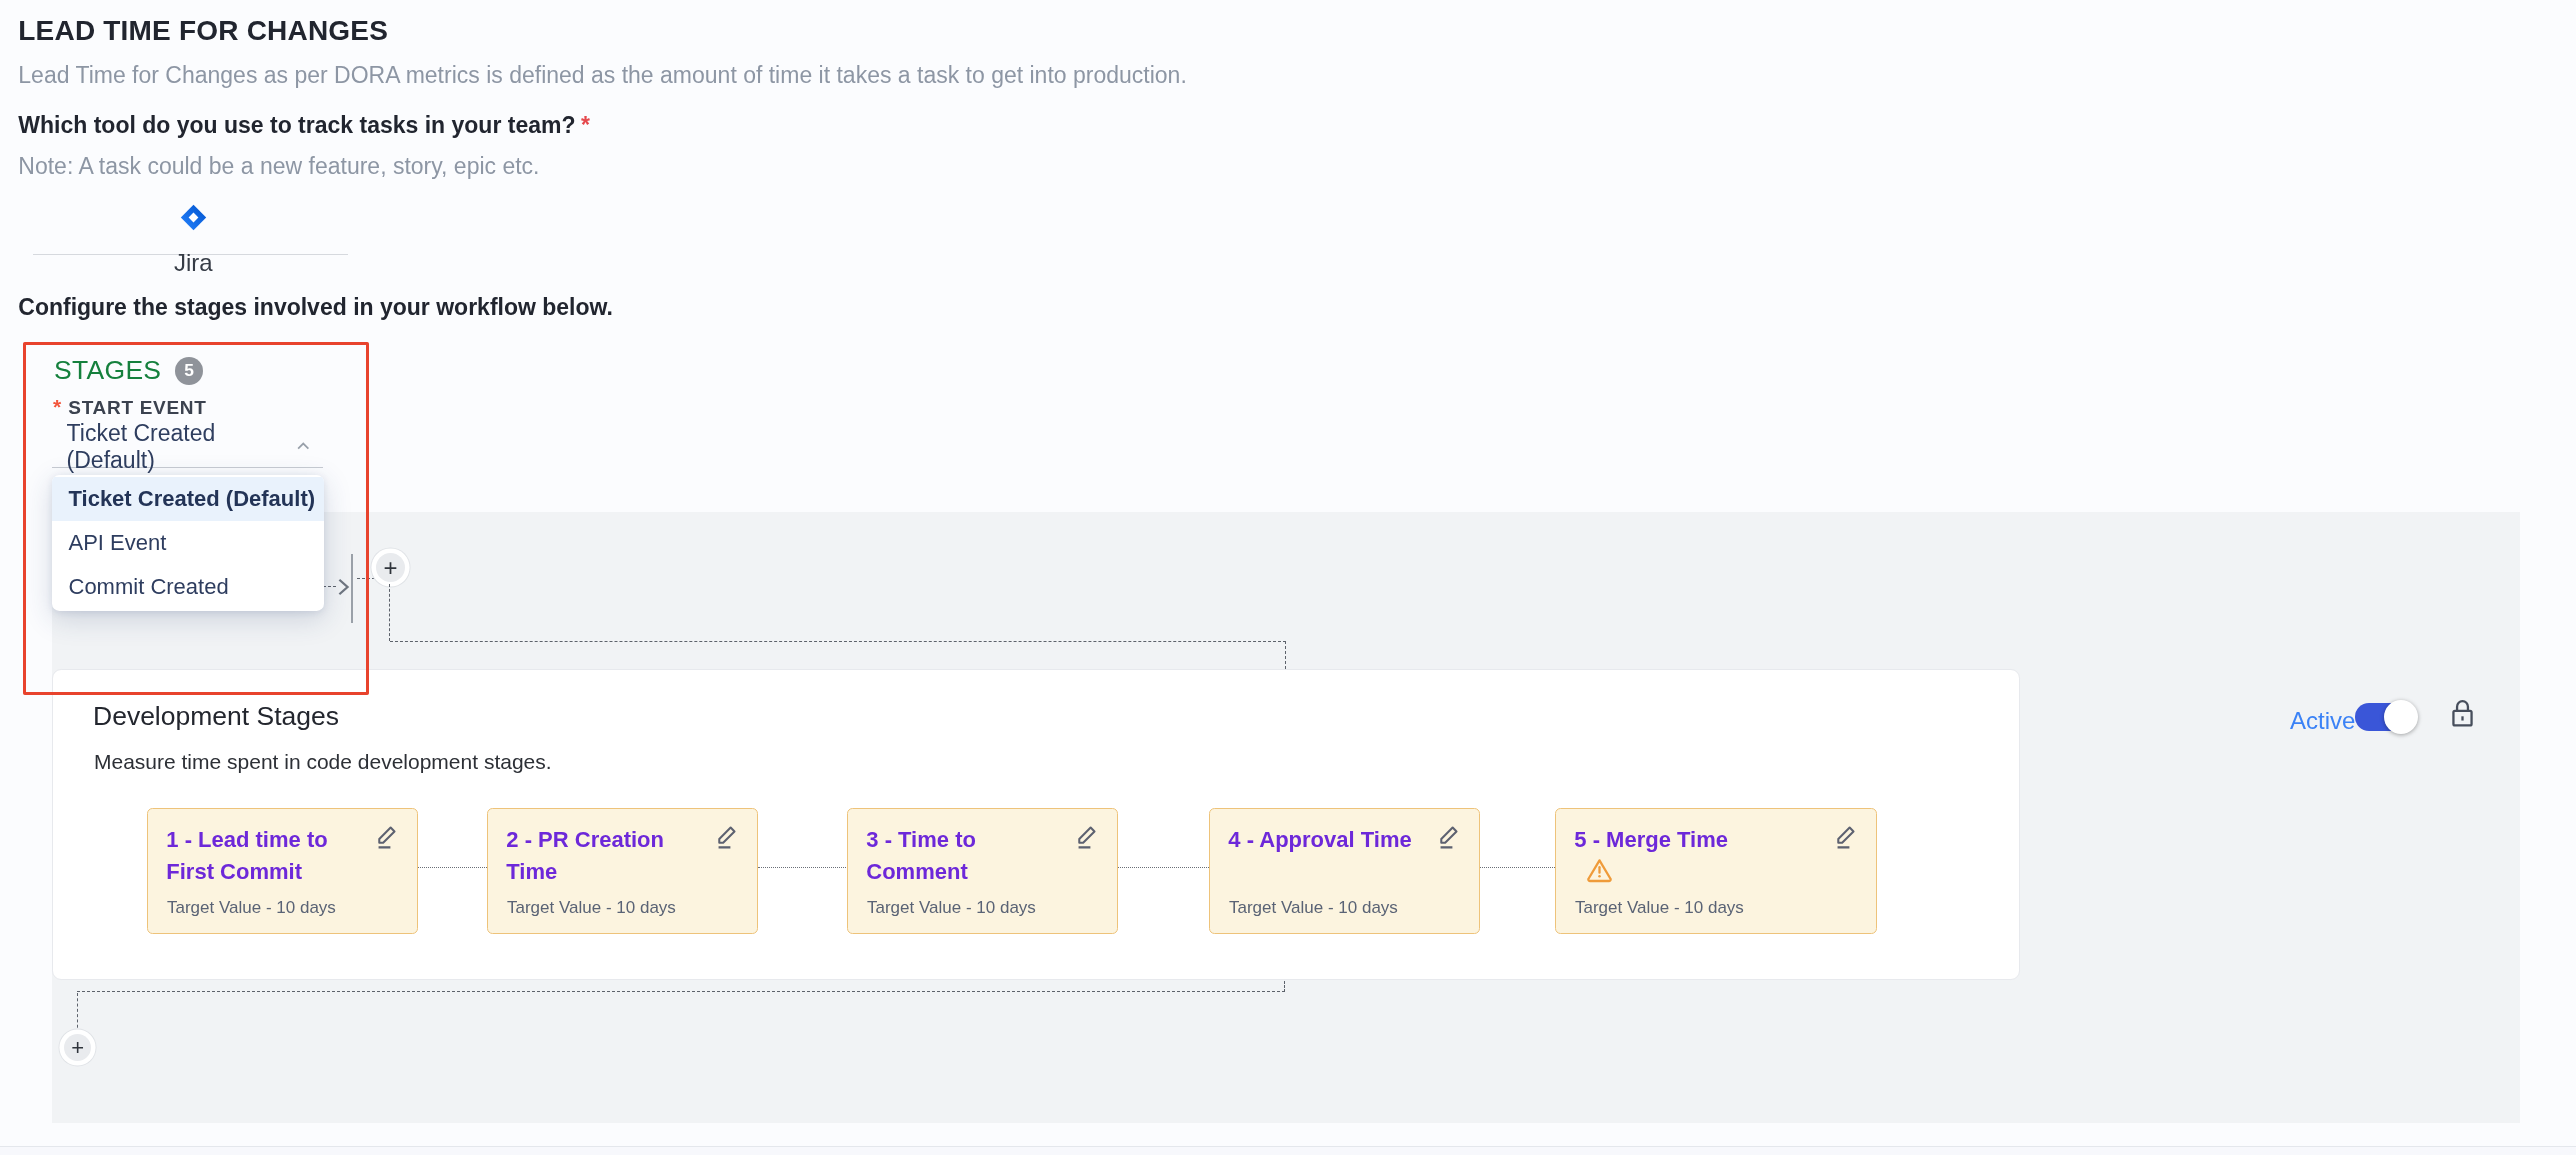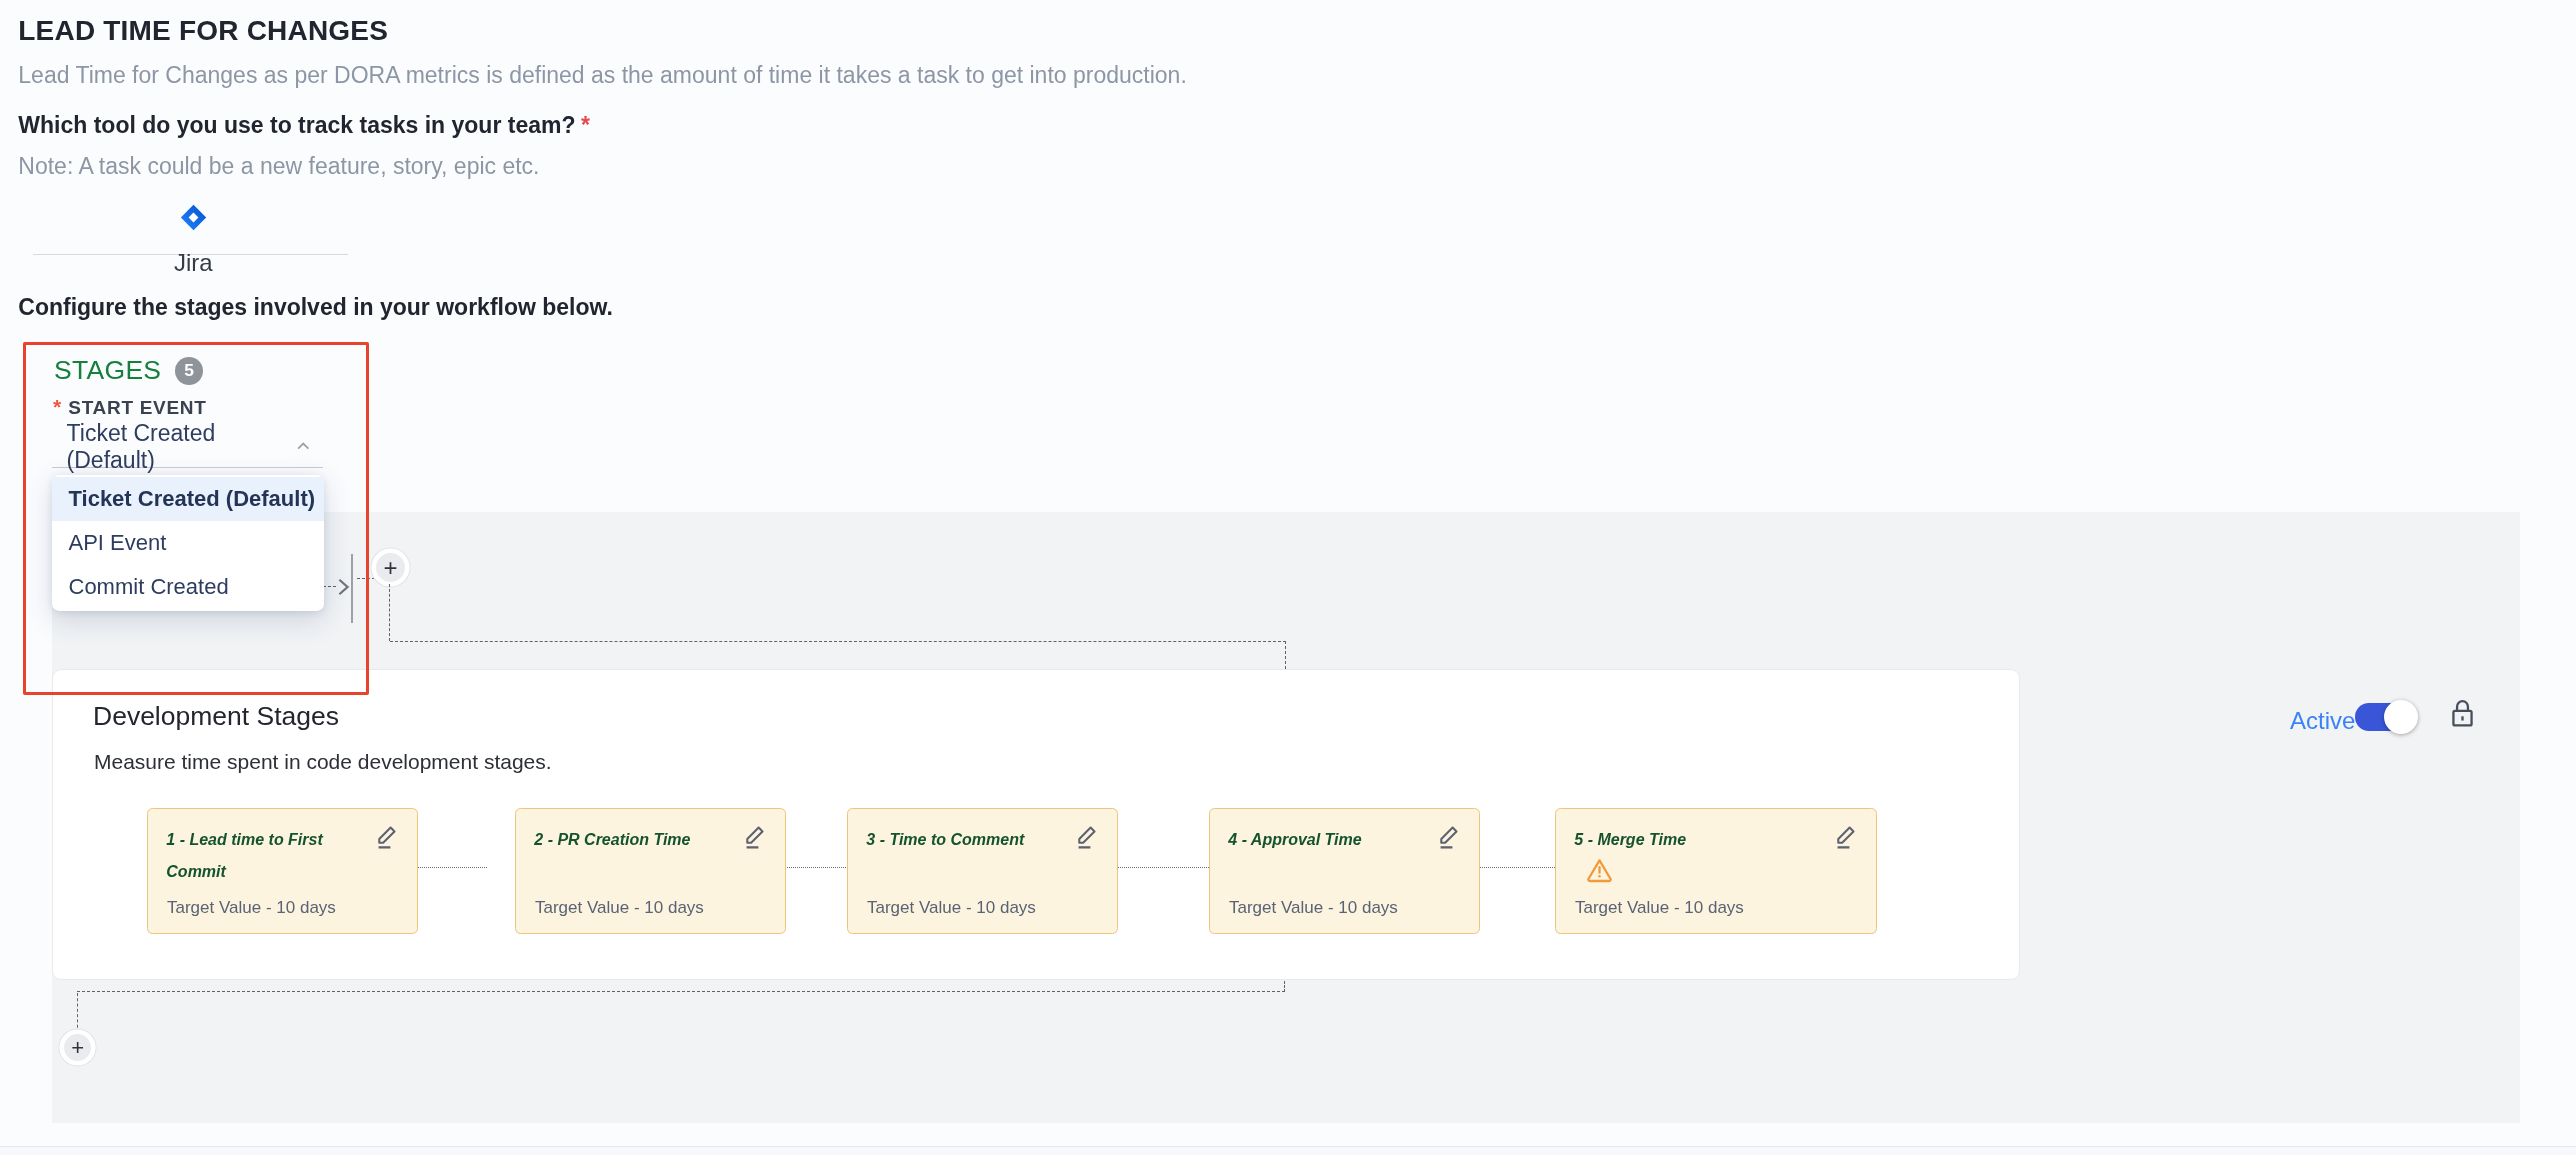--- a/index.html
+++ b/index.html
@@ -71,23 +71,22 @@
     box-shadow: 0 0.9px 4.6px rgba(0,0,0,0.35);
   }
   .lock { left: 2395px; top: 25.6px; width: 29px; height: 37px; cursor: pointer; }
 
   .stage-card {
     top: 138px; height: 126px; width: 271px;
     background: #fcf4df; border: 1.8px solid #eec37a; border-radius: 5.5px;
     padding: 14.6px 18.3px; cursor: pointer;
   }
   .stage-card .title {
-    font-size: 16px; font-weight: 700; color: #14532d; line-height: 32px;
+    font-size: 22px; font-weight: 700; color: #6d28d9; line-height: 32px;
     padding-right: 38px;
-    font-style: italic;
   }
   .stage-card .edit { position: absolute; top: 12.8px; right: 14.6px; width: 29px; height: 29px; cursor: pointer; }
   .stage-card .target { position: absolute; left: 19px; bottom: 14.6px; font-size: 17px; color: #5a6375; }
   .warn-icon { width: 29px; height: 27.4px; vertical-align: -4.6px; margin-left: 11px; }
 
   
   .stages-heading { left: 54px; top: 355px; display: flex; align-items: center; gap: 13.7px; }
   .stages-heading .t { font-size: 26.5px; font-weight: 400; color: #15803d; letter-spacing: 0.3px; }
   .badge {
     width: 28px; height: 28px; border-radius: 50%; background: #8f939a;
@@ -195,21 +194,21 @@
 
     <div class="abs stage-card" style="left:94px;">
       <div class="title">1 - Lead time to First Commit</div>
       <svg class="edit" viewBox="0 0 24 24">
         <path d="M14.6 4.6 l3.2 3.2 L8.4 17.2 H5.2 v-3.2 Z" fill="none" stroke="#5d6170" stroke-width="1.7" stroke-linejoin="round"></path>
         <line x1="4.6" y1="21" x2="14.4" y2="21" stroke="#5d6170" stroke-width="1.9"></line>
       </svg>
       <div class="target">Target Value - 10 days</div>
     </div>
 
-    <div class="abs stage-card" style="left:434px;margin-left:28px;">
+    <div class="abs stage-card" style="left:434px;">
       <div class="title">2 - PR Creation Time</div>
       <svg class="edit" viewBox="0 0 24 24">
         <path d="M14.6 4.6 l3.2 3.2 L8.4 17.2 H5.2 v-3.2 Z" fill="none" stroke="#5d6170" stroke-width="1.7" stroke-linejoin="round"></path>
         <line x1="4.6" y1="21" x2="14.4" y2="21" stroke="#5d6170" stroke-width="1.9"></line>
       </svg>
       <div class="target">Target Value - 10 days</div>
     </div>
 
     <div class="abs stage-card" style="left:794px;">
       <div class="title">3 - Time to Comment</div>

